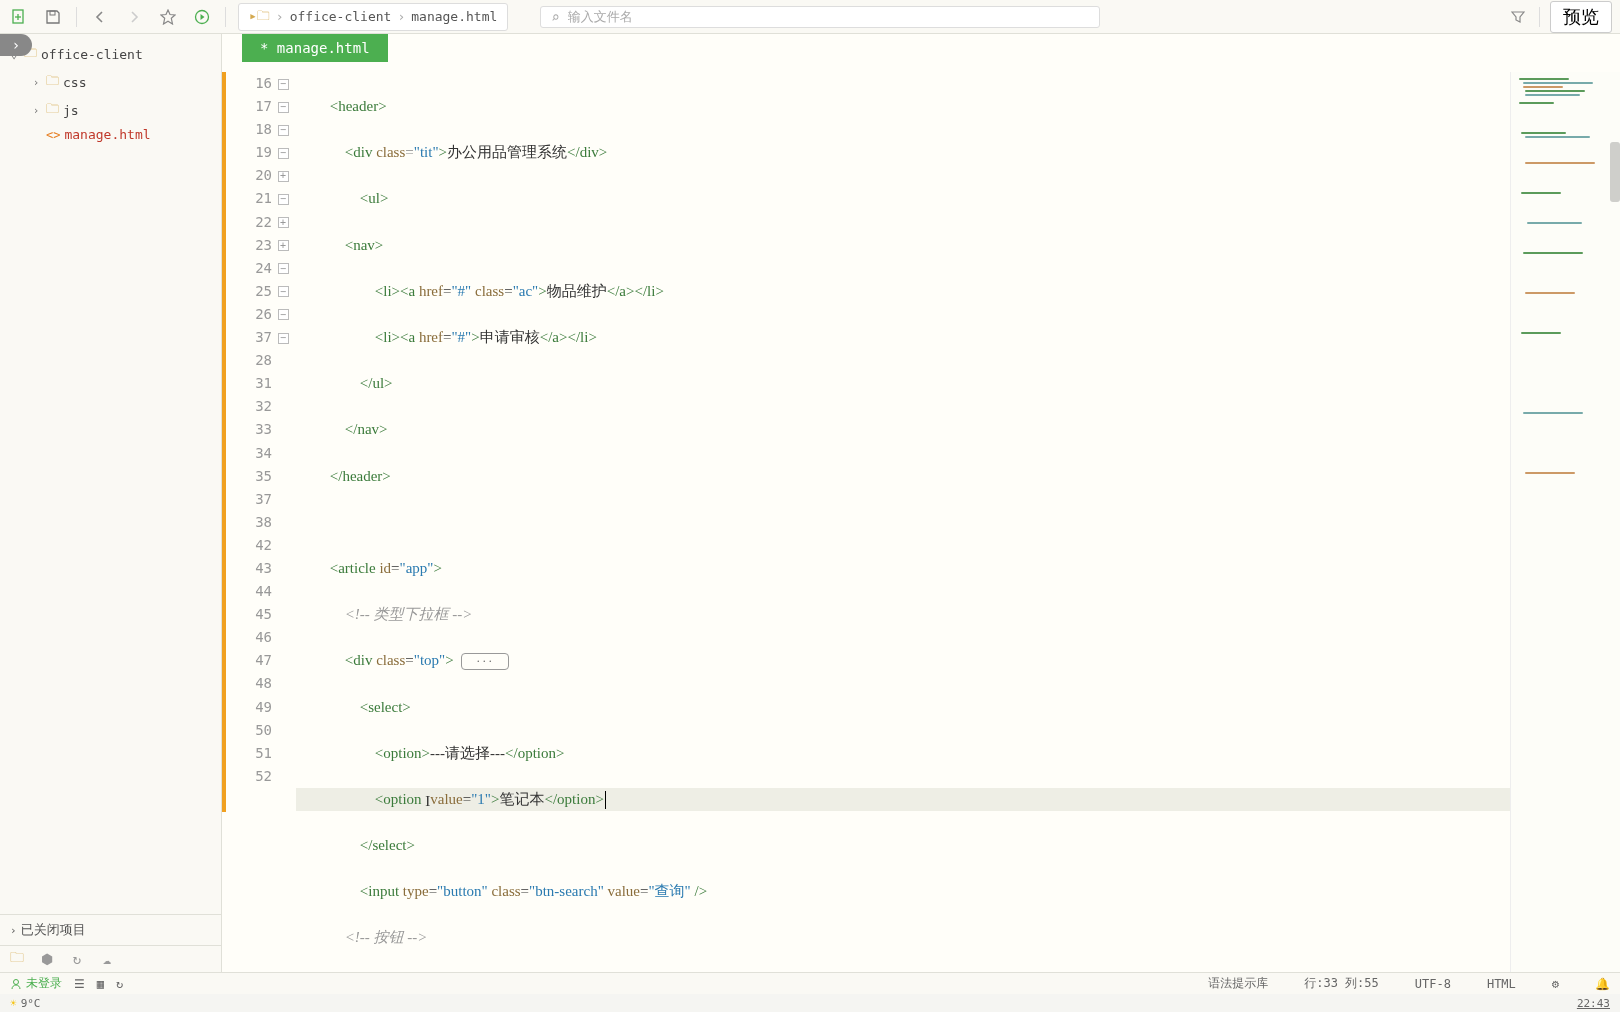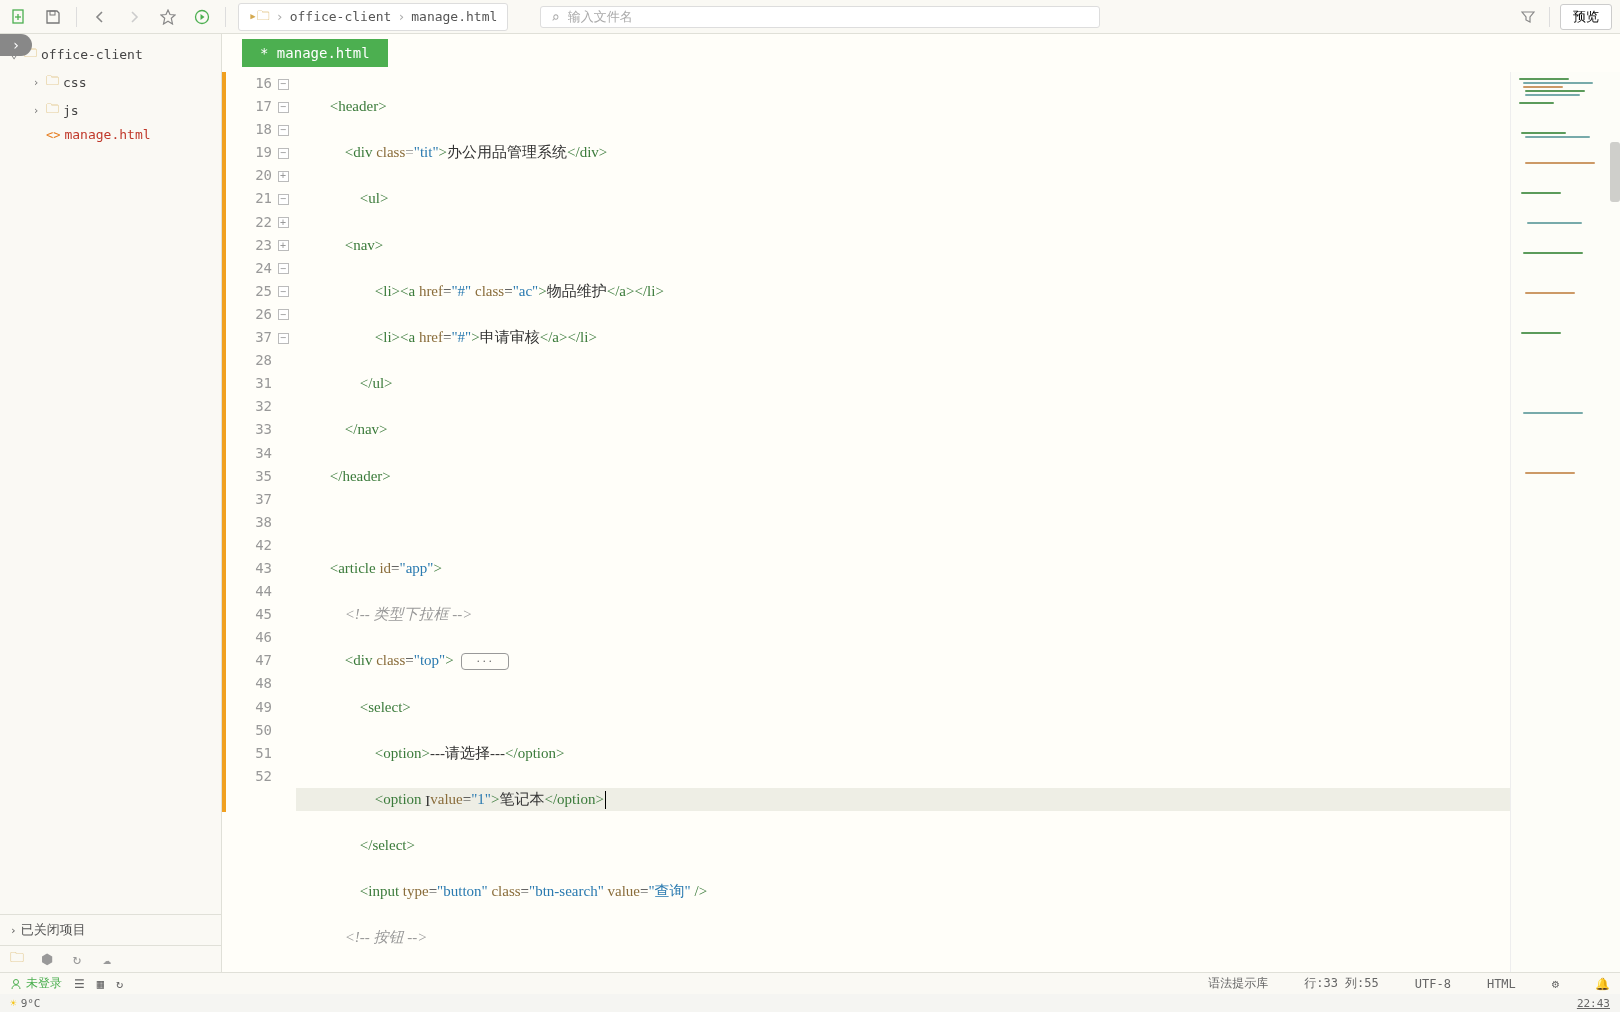--- a/index.html
+++ b/index.html
@@ -9,21 +9,21 @@
 .toolbar { height: 34px; background: #faf9f4; border-bottom: 1px solid #e0e0d8; display: flex; align-items: center; padding: 0 8px; gap: 12px; }
 .toolbar .tb-icon { width: 22px; height: 22px; display: flex; align-items: center; justify-content: center; color: #666; cursor: pointer; }
 .toolbar .tb-icon.green { color: #4caf50; }
 .toolbar .sep { width: 1px; height: 20px; background: #ddd; }
 .breadcrumb { display: flex; align-items: center; gap: 6px; border: 1px solid #ddd; background: #fff; padding: 2px 10px; border-radius: 3px; font-size: 13px; color: #555; }
 .breadcrumb .bc-arrow { color: #aaa; }
 .search-box { flex: 1; margin-left: 20px; display: flex; align-items: center; gap: 8px; border: 1px solid #ddd; background: #fff; padding: 2px 10px; border-radius: 3px; max-width: 560px; }
 .search-box input { border: none; outline: none; flex: 1; font-size: 13px; background: transparent; }
 .search-box input::placeholder { color: #aaa; }
 .toolbar-right { margin-left: auto; display: flex; align-items: center; gap: 10px; }
-.preview-btn { border: 1px solid #ccc; padding: 3px 12px; border-radius: 3px; font-size: 13px; background: #fff; cursor: pointer; }
+.preview-btn { border: 1px solid #ccc; padding: 3px 12px; border-radius: 3px; font-size: 18px; background: #fff; cursor: pointer; }
 
 
 .expand-handle { position: absolute; left: 0; top: 34px; width: 32px; height: 22px; background: #888; border-radius: 0 12px 12px 0; display: flex; align-items: center; justify-content: center; color: #fff; z-index: 5; }
 
 
 .main { display: flex; height: calc(100% - 34px - 22px - 18px); }
 
 
 .sidebar { width: 222px; background: #faf9f4; border-right: 1px solid #e0e0d8; display: flex; flex-direction: column; position: relative; }
 .file-tree { flex: 1; padding: 6px 0; overflow: auto; font-size: 13px; }
@@ -31,21 +31,21 @@
 .tree-item .chev { width: 12px; text-align: center; color: #777; font-size: 11px; }
 .tree-item .folder-ic { color: #d4a94e; }
 .tree-item .file-ic { color: #e67e22; font-family: monospace; font-size: 12px; }
 .tree-item.indent1 { padding-left: 30px; }
 .closed-projects { border-top: 1px solid #e0e0d8; padding: 6px 10px; font-size: 13px; color: #555; display: flex; align-items: center; gap: 4px; }
 .sidebar-bottom { border-top: 1px solid #e0e0d8; padding: 4px 8px; display: flex; gap: 12px; align-items: center; }
 .sidebar-bottom .sb-ic { color: #999; width: 18px; height: 18px; display: flex; align-items: center; justify-content: center; }
 
 
 .editor-area { flex: 1; display: flex; flex-direction: column; position: relative; background: #fffef9;}
-.tabs { height: 38px; display: flex; align-items: center; padding-left: 20px; background: #fffef9;}
+.tabs { height: 38px; display: flex; align-items: flex-start; padding-left: 20px; background: #fffef9;}
 .tab { background: #4caf50; color: #fff; padding: 6px 18px; font-size: 14px; border-radius: 0; }
 .editor-body { flex: 1; display: flex; overflow: hidden; position: relative; }
 .gutter { width: 52px; background: #fffef9; text-align: right; padding-right: 2px; color: #999; font-size: 14px; line-height: 23.1px; font-family: Consolas, monospace; }
 .fold-col { width: 18px; background: #fffef9; font-size: 12px; line-height: 23.1px; color: #999; text-align: center; font-family: monospace; }
 .fold-col .fold-m { border: 1px solid #bbb; width: 11px; height: 11px; display: inline-flex; align-items: center; justify-content: center; font-size: 10px; line-height: 1; margin-top: 6px; background: #fff; }
 .code { flex: 1; font-family: Consolas, "Microsoft YaHei", monospace; font-size: 15px; line-height: 23.1px; white-space: pre; color: #333; position: relative; padding-left: 4px; overflow: hidden; }
 .code .line { height: 23.1px; position: relative; font-family: Liberation Serif, serif; }
 .code .line.hl { background: #eeeee5; }
 .code .line.hl::before { content: ""; position: absolute; left: -116px; right: -120px; top: 0; bottom: 0; background: rgba(200,200,190,0.35); z-index: -1; }
 .tok-tag { color: #3b7b3b; }

